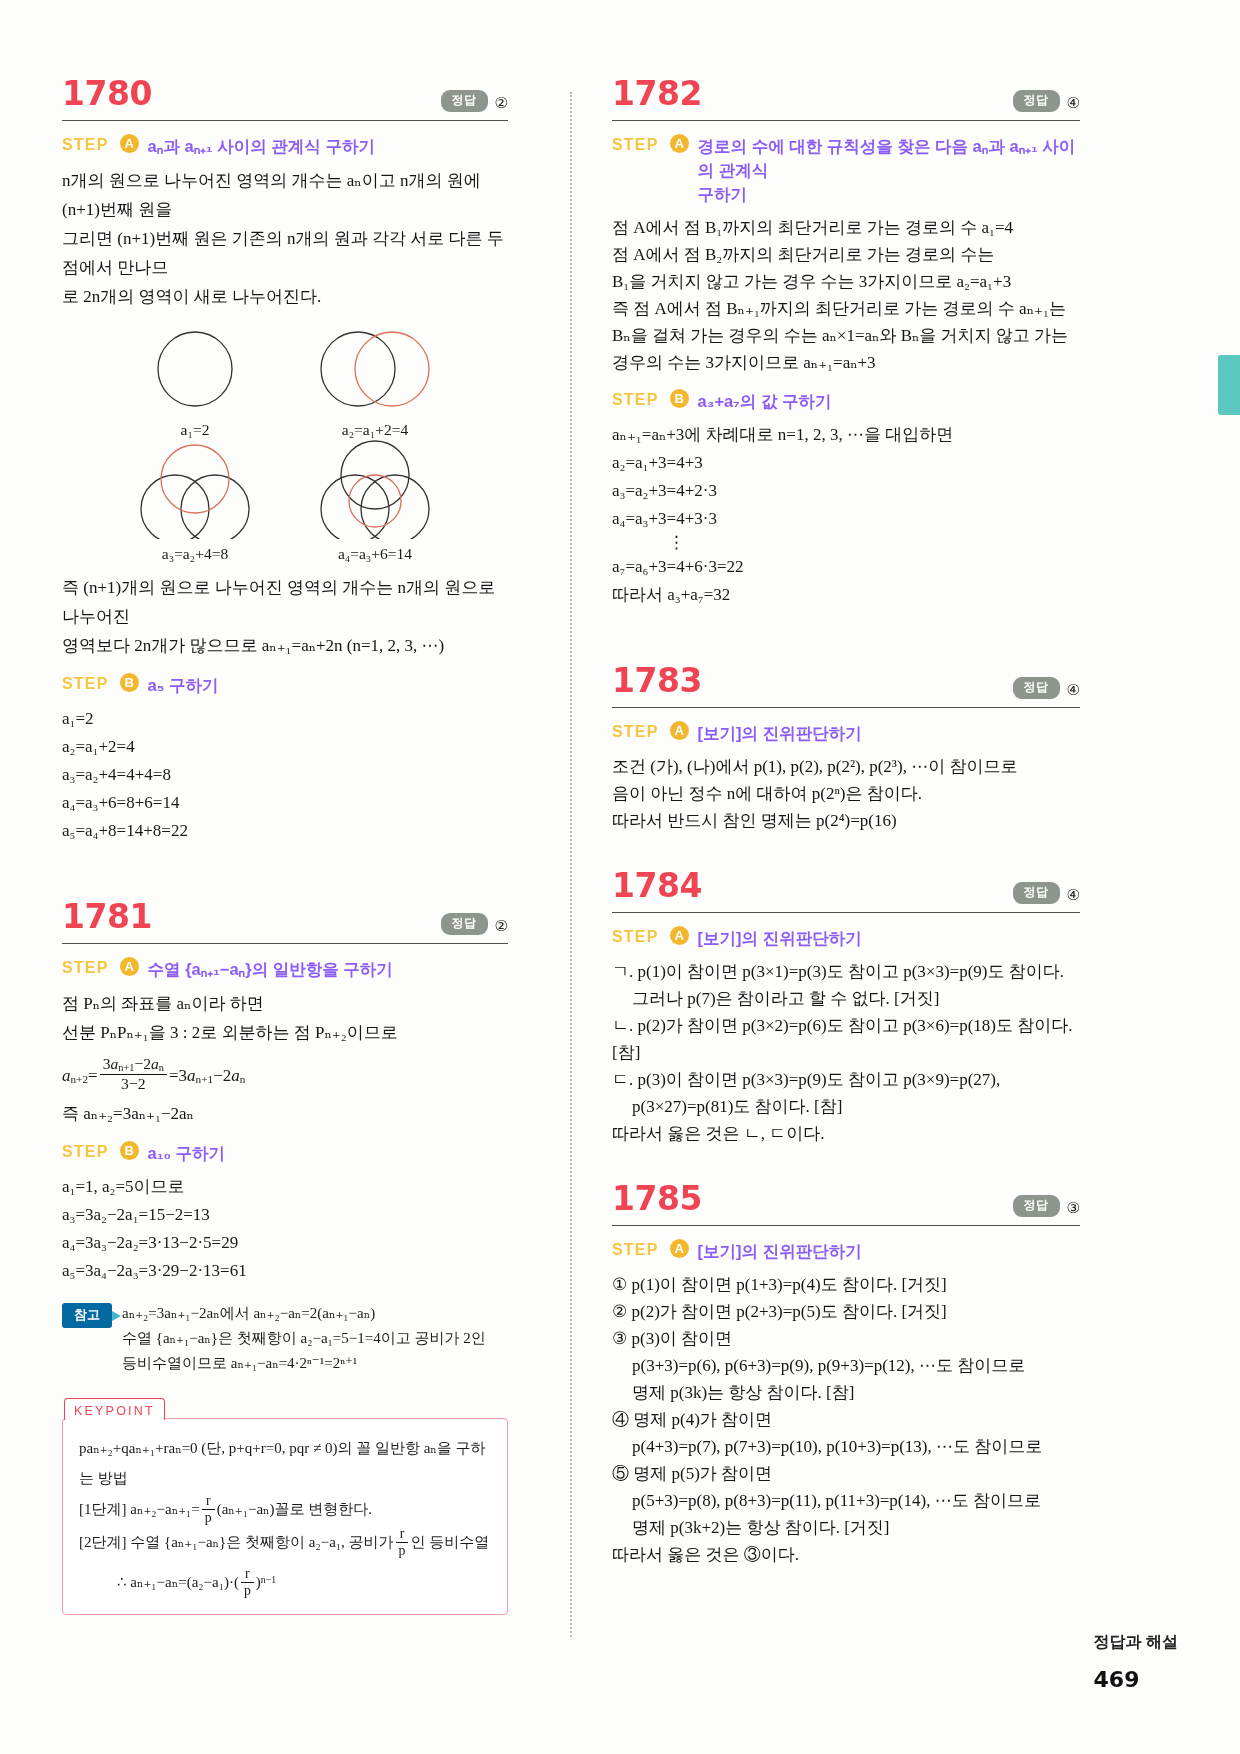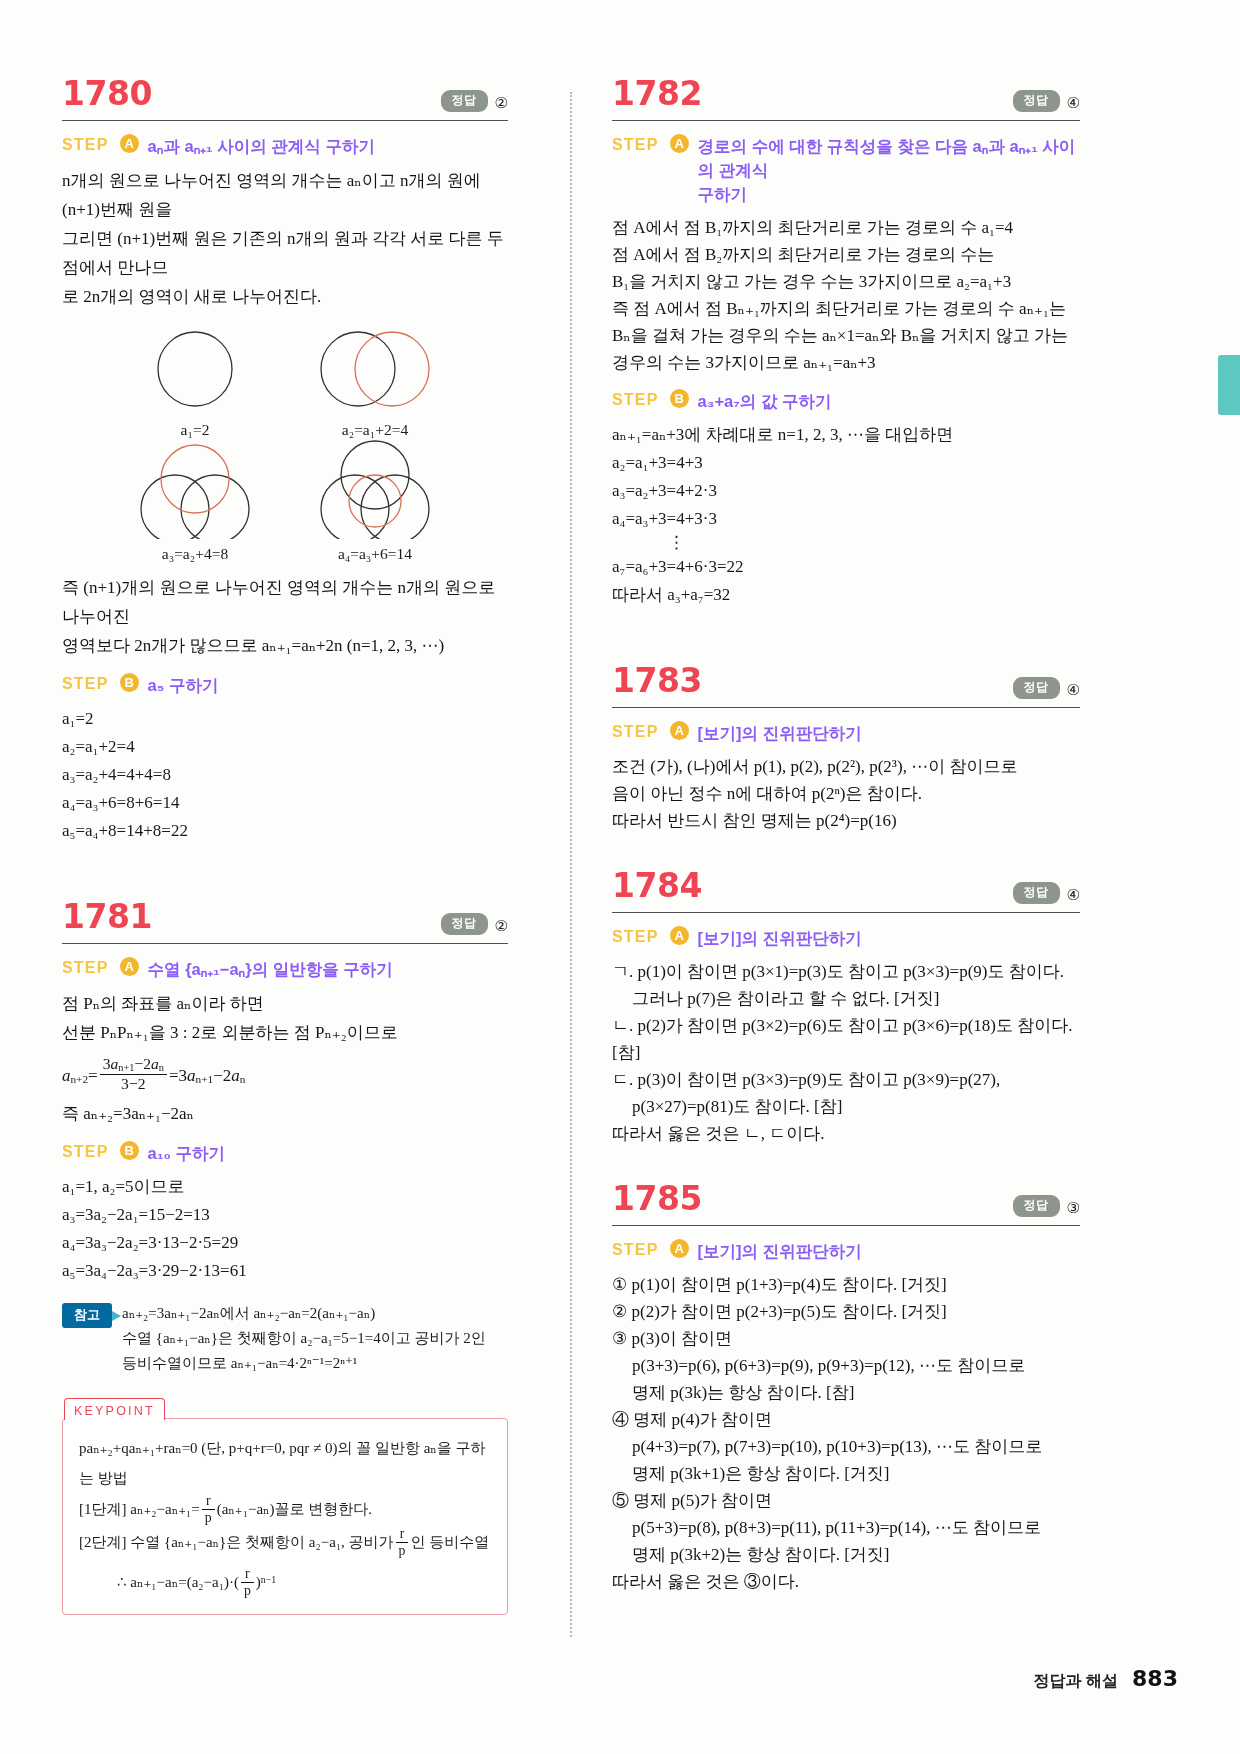--- a/index.html
+++ b/index.html
@@ -252,20 +252,21 @@
   }
   .kp-box .eqline { font-size: 15px; line-height: 30px; }
   
   .footer {
     position: absolute;
     right: 62px;
     bottom: 62px;
     display: flex;
     align-items: baseline;
     gap: 14px;
+    flex-direction: column;
   }
   .footer-label {
     font-family: "Liberation Sans", sans-serif;
     font-weight: bold;
     font-size: 16px;
     color: #222;
   }
   .footer-page {
     font-family: "DejaVu Sans", sans-serif;
     font-weight: bold;
@@ -534,28 +535,27 @@
           <span class="step-title">[보기]의 진위판단하기</span>
         </div>
 
         <p class="txt tight">① p(1)이 참이면 p(1+3)=p(4)도 참이다. [거짓]</p>
         <p class="txt tight">② p(2)가 참이면 p(2+3)=p(5)도 참이다. [거짓]</p>
         <p class="txt tight">③ p(3)이 참이면</p>
         <p class="txt tight indent1">p(3+3)=p(6), p(6+3)=p(9), p(9+3)=p(12), ⋯도 참이므로</p>
         <p class="txt tight indent1">명제 p(3k)는 항상 참이다. [참]</p>
         <p class="txt tight">④ 명제 p(4)가 참이면</p>
         <p class="txt tight indent1">p(4+3)=p(7), p(7+3)=p(10), p(10+3)=p(13), ⋯도 참이므로</p>
-        <p class="txt tight indent1">명제 p(3k+1)은 항상 참이다. [거짓]</p>
         <p class="txt tight">⑤ 명제 p(5)가 참이면</p>
         <p class="txt tight indent1">p(5+3)=p(8), p(8+3)=p(11), p(11+3)=p(14), ⋯도 참이므로</p>
         <p class="txt tight indent1">명제 p(3k+2)는 항상 참이다. [거짓]</p>
         <p class="txt tight">따라서 옳은 것은 ③이다.</p>
       </div>
 
     </div>
   </div>
 
   <div class="footer">
     <span class="footer-label">정답과 해설</span>
-    <span class="footer-page">883</span>
+    <span class="footer-page">469</span>
   </div>
 
 </div>
 
 </body></html>

